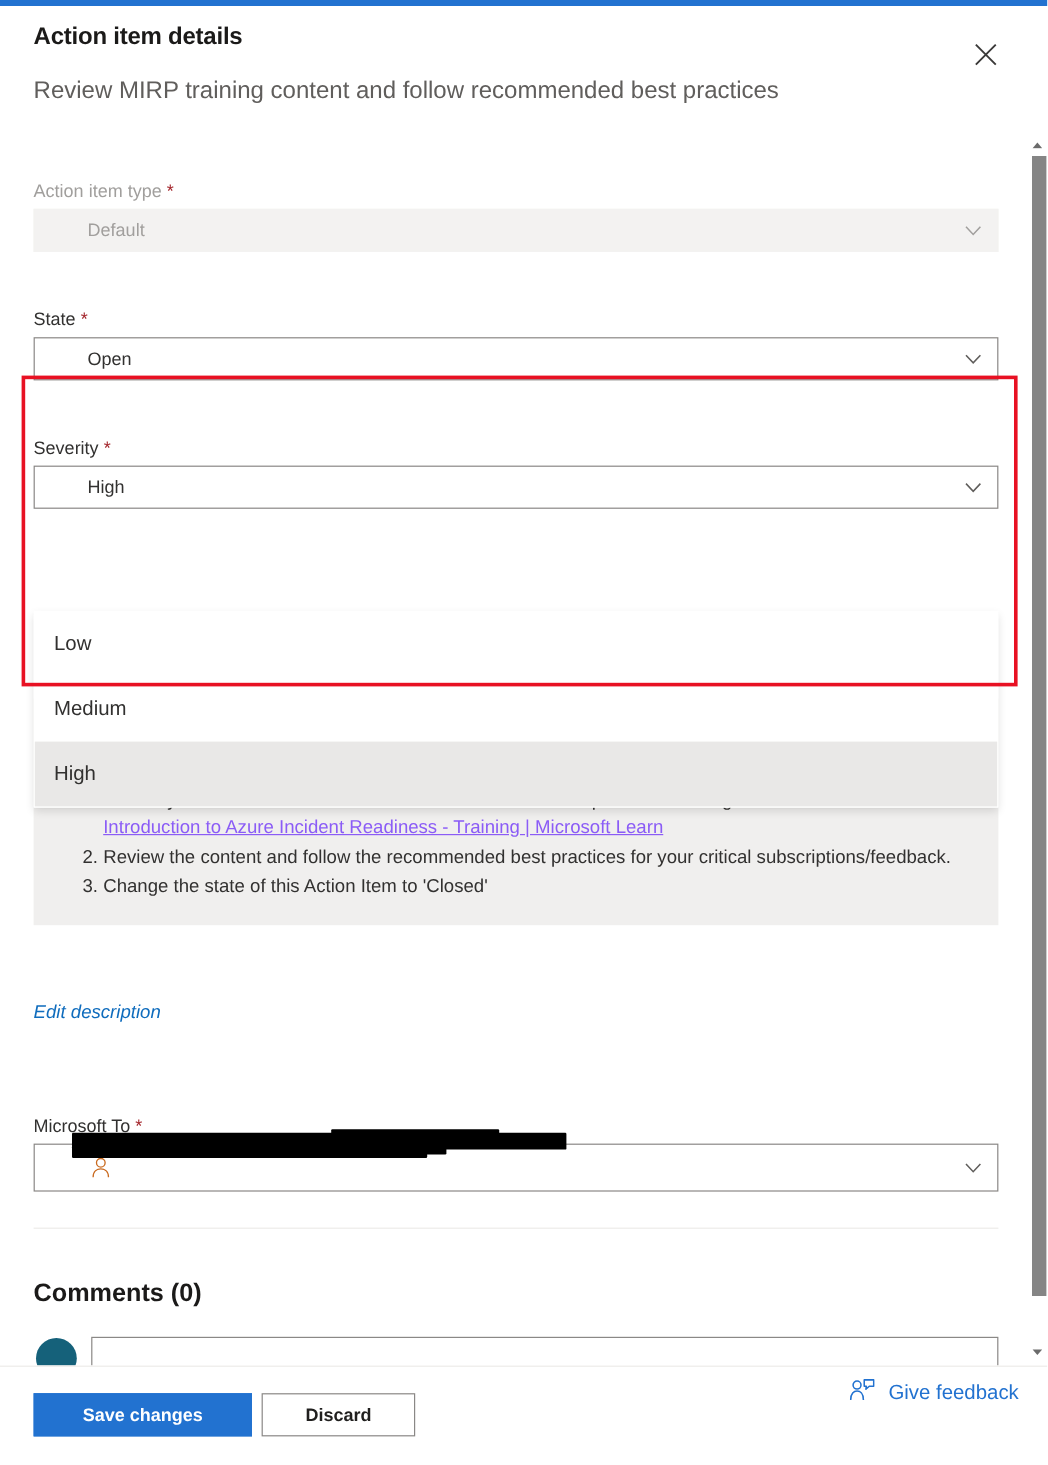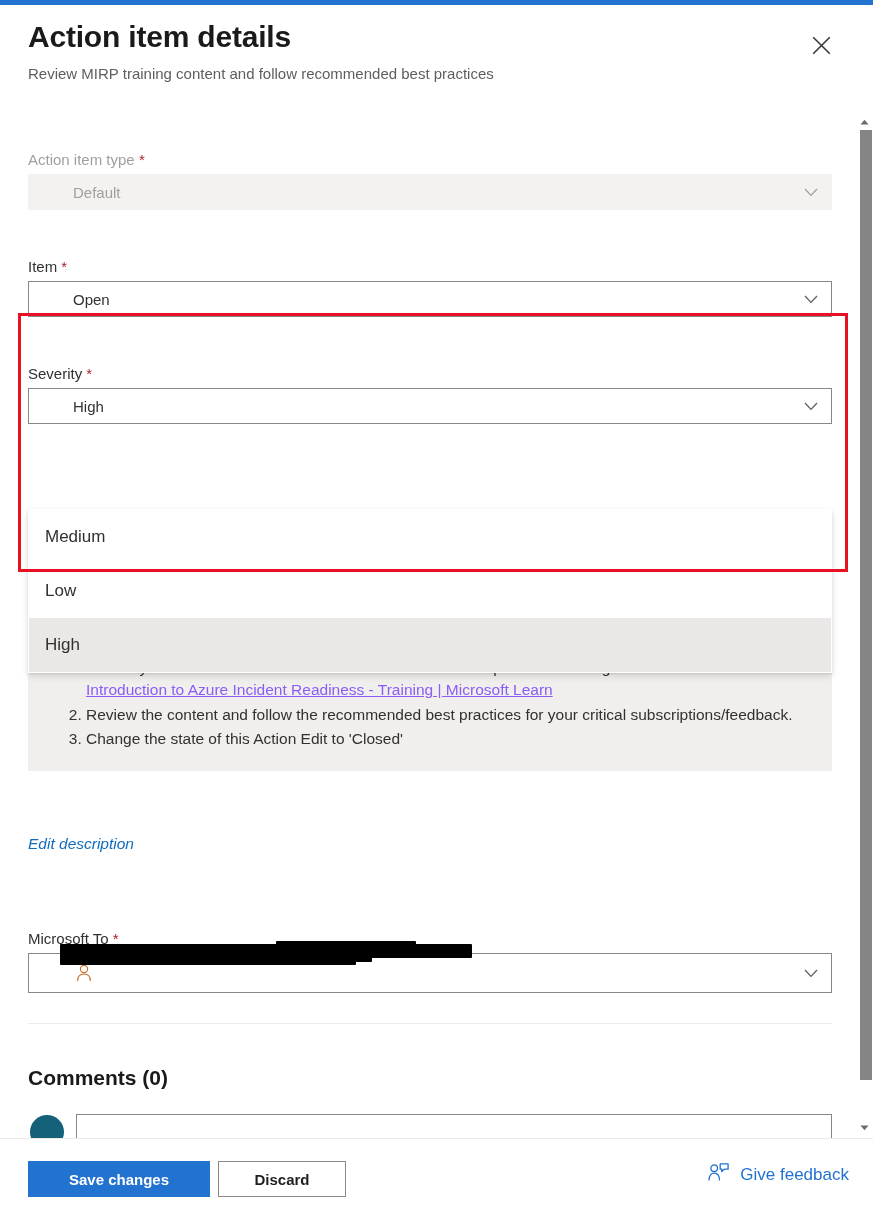--- a/index.html
+++ b/index.html
@@ -27,27 +27,27 @@
   }
 
   
   .header {
     position: absolute; top: 5px; left: 0;
     width: 873px; height: 98px;
     background: #ffffff;
   }
   .title {
     position: absolute; left: 28px; top: 15px;
-    font-size: 30px; font-weight: bold;
+    font-size: 20px; font-weight: bold;
     color: #1b1a19; letter-spacing: -0.2px;
     white-space: nowrap;
   }
   .subtitle {
     position: absolute; left: 28px; top: 60px;
-    font-size: 15px; color: #605e5c;
+    font-size: 20px; color: #605e5c;
     white-space: nowrap;
     text-align: right;
   }
   .close-btn {
     position: absolute; right: 36px; top: 24px;
     width: 32px; height: 32px;
     display: flex; align-items: center; justify-content: center;
     cursor: pointer; background: transparent; border: none;
   }
   .close-btn svg { display: block; }
@@ -225,21 +225,21 @@
   }
   .btn-primary {
     left: 28px; top: 22px; width: 182px;
     background: #2272d0; color: #ffffff; border: 1px solid #2272d0;
   }
   .btn-secondary {
     left: 218px; top: 22px; width: 128px;
     background: #ffffff; color: #201f1e; border: 1px solid #8a8886;
   }
   .feedback {
-    position: absolute; right: 24px; top: 24px;
+    position: absolute; right: 24px; top: 10px;
     display: flex; align-items: center; gap: 11px;
     color: #2272d0; font-size: 17px; cursor: pointer;
     white-space: nowrap;
   }
 </style>
 </head>
 <body>
 
 <div class="panel">
 
@@ -269,21 +269,21 @@
         <span class="chev">
           <svg width="14" height="9" viewBox="0 0 14 9">
               <path d="M1 1 L7 7.4 L13 1" stroke="#a19f9d" stroke-width="1.3" fill="none"></path>
             </svg>
         </span>
       </div>
     </div>
 
     <div class="field" style="top:126px;">
       <label class="field-label">
-        <span>Item</span>
+        <span>State</span>
         <span class="req">*</span>
       </label>
       <div class="combo">
         <span class="combo-value">Open</span>
         <span class="chev">
           <svg width="14" height="9" viewBox="0 0 14 9">
               <path d="M1 1 L7 7.4 L13 1" stroke="#605e5c" stroke-width="1.3" fill="none"></path>
             </svg>
         </span>
       </div>
@@ -310,21 +310,21 @@
       <p>Please review the following best practices to maintain incident preparedness for your Azure workloads. Steps to complete:</p>
       <ol>
         <li>
           <span>Ensure your Azure IT team members are aware of and complete this training.</span><br>
           <span class="desc-link">Introduction to Azure Incident Readiness - Training | Microsoft Learn</span>
         </li>
         <li>
           <span>Review the content and follow the recommended best practices for your critical subscriptions/feedback.</span>
         </li>
         <li>
-          <span>Change the state of this Action Edit to 'Closed'</span>
+          <span>Change the state of this Action Item to 'Closed'</span>
         </li>
       </ol>
     </div>
 
     <a class="link-blue" style="top:732px;font-style:italic;">Edit description</a>
 
     <div class="field" style="top:798px;">
       <label class="field-label">
         <span>Microsoft To</span>
         <span class="req">*</span>
@@ -352,22 +352,22 @@
 
     <div class="divider" style="top:920px;"></div>
 
     <div class="comments-title" style="top:963px;">Comments (0)</div>
     <div class="comment-avatar" style="left:30px; top:1012px;"></div>
     <div class="comment-input" style="left:76px; top:1011px; width:756px;"></div>
 
   </div>
 
   <div class="dropdown-list" style="top:509px;">
+    <div class="dd-option">Low</div>
     <div class="dd-option">Medium</div>
-    <div class="dd-option">Low</div>
     <div class="dd-option selected">High</div>
   </div>
 
   <div class="highlight-box" style="left:18px; top:313px; width:830px; height:259px;"></div>
 
   <div class="scrollbar">
     <div class="sb-arrow up">
       <span>
         <svg width="9" height="6" viewBox="0 0 9 6">
             <path d="M0.5 5.5 L4.5 0.8 L8.5 5.5 Z" fill="#6b6b6b"></path>

